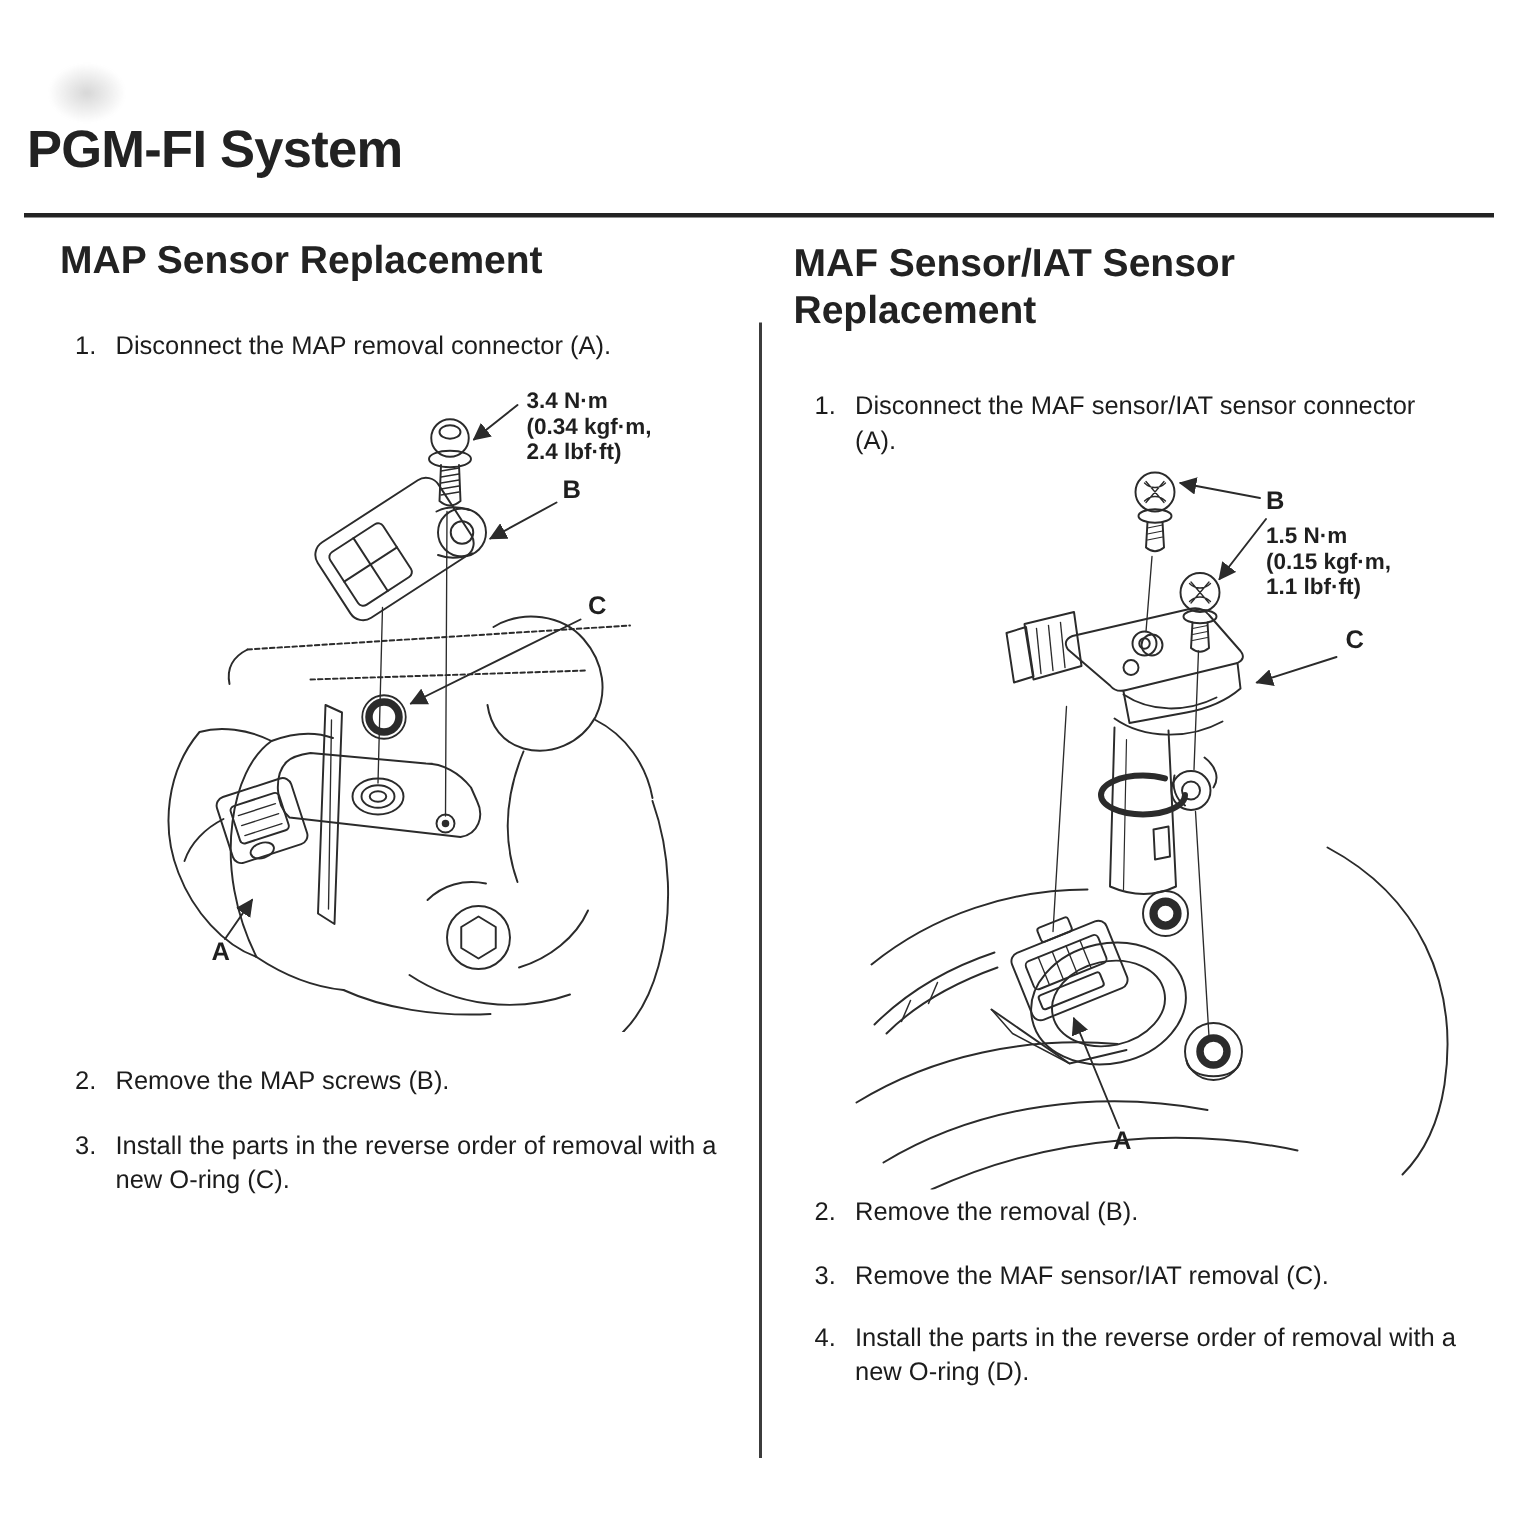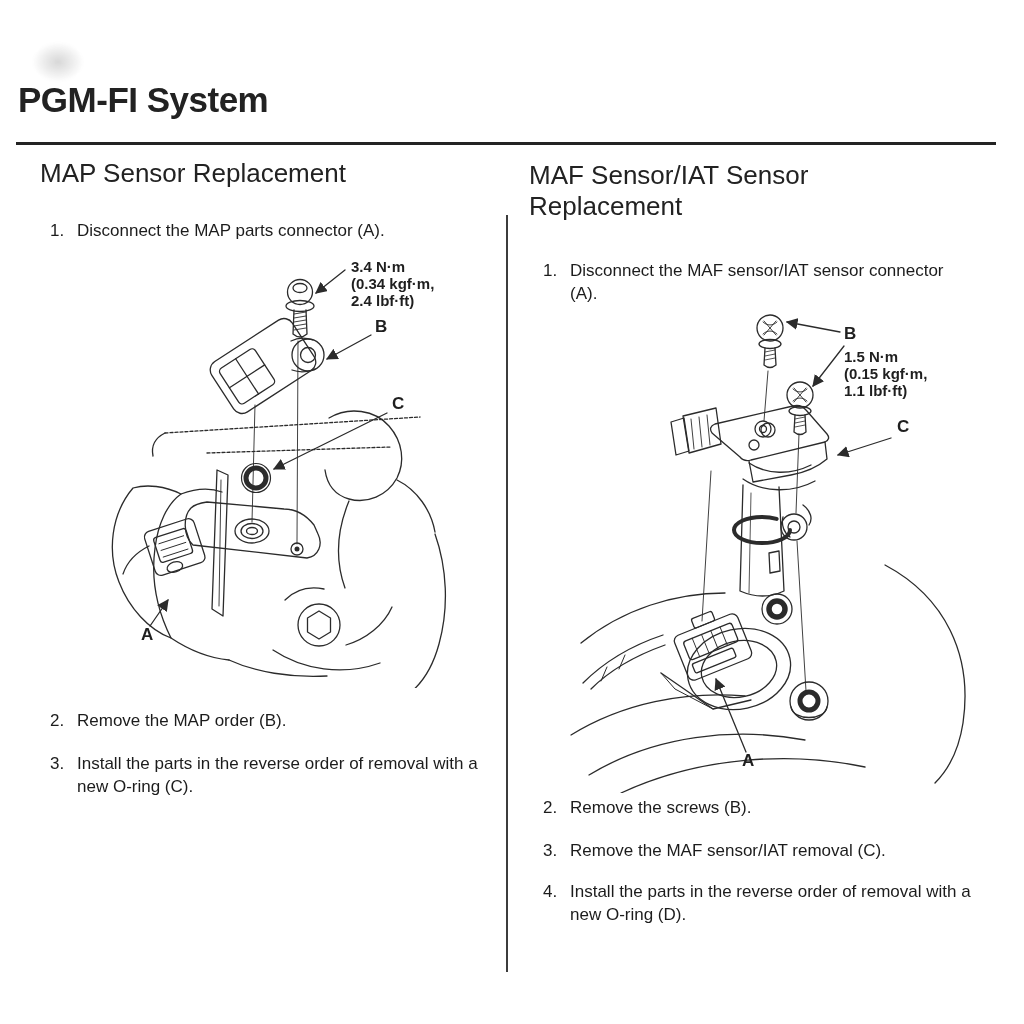--- a/index.html
+++ b/index.html
@@ -5,21 +5,21 @@
   html,body{margin:0;padding:0;background:#fff;}
   .page{position:relative;width:1024px;height:1024px;background:#ffffff;
         font-family:"Liberation Sans",sans-serif;color:#1d1d1d;overflow:hidden;}
   .smudge{position:absolute;left:32px;top:42px;width:52px;height:40px;
           background:radial-gradient(ellipse at center,rgba(110,110,110,.28),rgba(255,255,255,0) 70%);
           filter:blur(1px);}
   .page-title{position:absolute;left:18px;top:80px;font-size:35px;font-weight:bold;
               letter-spacing:-0.5px;color:#222;}
   .title-rule{position:absolute;left:16px;top:142px;width:980px;height:3px;background:#232323;}
   .column-divider{position:absolute;left:506px;top:215px;width:2px;height:757px;background:#3c3c3c;}
-  .col-heading{position:absolute;font-size:26px;font-weight:normal;color:#222;line-height:1.2;}
+  .col-heading{position:absolute;font-size:26px;font-weight:bold;color:#222;line-height:1.2;}
   .h-left{left:40px;top:158px;width:450px;}
   .h-right{left:529px;top:160px;width:345px;}
   .step{position:absolute;display:flex;font-size:17px;line-height:1.35;color:#1c1c1c;}
   .step .num{width:27px;flex:none;}
   .step .txt{flex:1;}
   .s-l1{left:50px;top:220px;width:434px;}
   .s-l2{left:50px;top:710px;width:434px;}
   .s-l3{left:50px;top:753px;width:434px;}
   .s-r1{left:543px;top:260px;width:429px;}
   .s-r2{left:543px;top:797px;width:440px;}
@@ -38,21 +38,21 @@
   <div class="smudge"></div>
   <div class="page-title">PGM-FI System</div>
   <div class="title-rule"></div>
   <div class="column-divider"></div>
 
   <section>
     <div class="col-heading h-left">MAP Sensor Replacement</div>
 
     <div class="step s-l1">
       <span class="num">1.</span>
-      <span class="txt">Disconnect the MAP parts connector (A).</span>
+      <span class="txt">Disconnect the MAP removal connector (A).</span>
     </div>
 
     <svg class="diagram d-left" width="400" height="440" viewBox="0 0 400 440">
       <defs>
         <marker id="ahL" viewBox="0 0 10 10" refX="9" refY="5" markerWidth="9" markerHeight="9" orient="auto-start-reverse">
           <path d="M0,0 L10,5 L0,10 z" fill="#2b2b2b"></path>
         </marker>
       </defs>
       <g stroke="#2b2b2b" fill="none" stroke-width="1.3" stroke-linecap="round" stroke-linejoin="round">
 
@@ -144,21 +144,21 @@
 
         <g>
           <text class="svg-label" x="46" y="392" fill="#1f1f1f" stroke="none">A</text>
           <line x1="55" y1="378" x2="73" y2="352" marker-end="url(#ahL)"></line>
         </g>
       </g>
     </svg>
 
     <div class="step s-l2">
       <span class="num">2.</span>
-      <span class="txt">Remove the MAP order (B).</span>
+      <span class="txt">Remove the MAP screws (B).</span>
     </div>
     <div class="step s-l3">
       <span class="num">3.</span>
       <span class="txt">Install the parts in the reverse order of removal with a new O-ring (C).</span>
     </div>
   </section>
 
   <section>
     <div class="col-heading h-right">MAF Sensor/IAT Sensor Replacement</div>
 
@@ -274,21 +274,21 @@
 
         <g>
           <text class="svg-label" x="179" y="463" fill="#1f1f1f" stroke="none">A</text>
           <line x1="183" y1="449" x2="153" y2="376" marker-end="url(#ahR)"></line>
         </g>
       </g>
     </svg>
 
     <div class="step s-r2">
       <span class="num">2.</span>
-      <span class="txt">Remove the screws (B).</span>
+      <span class="txt">Remove the removal (B).</span>
     </div>
     <div class="step s-r3">
       <span class="num">3.</span>
       <span class="txt">Remove the MAF sensor/IAT removal (C).</span>
     </div>
     <div class="step s-r4">
       <span class="num">4.</span>
       <span class="txt">Install the parts in the reverse order of removal with a new O-ring (D).</span>
     </div>
   </section>

